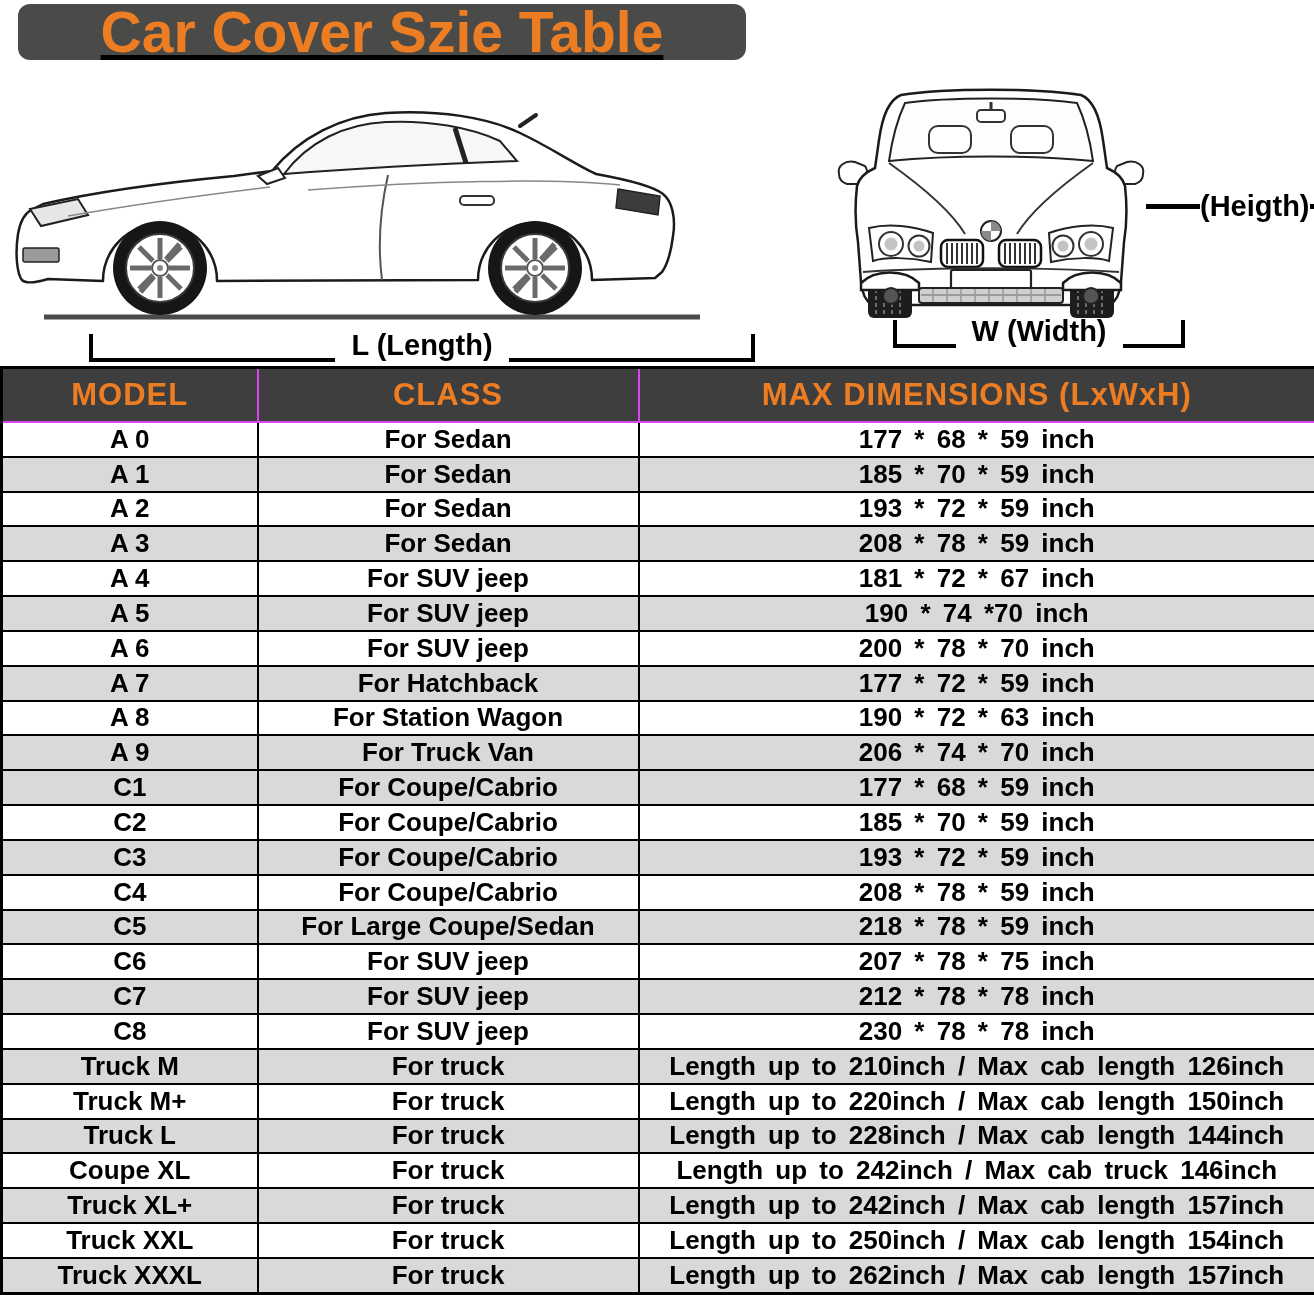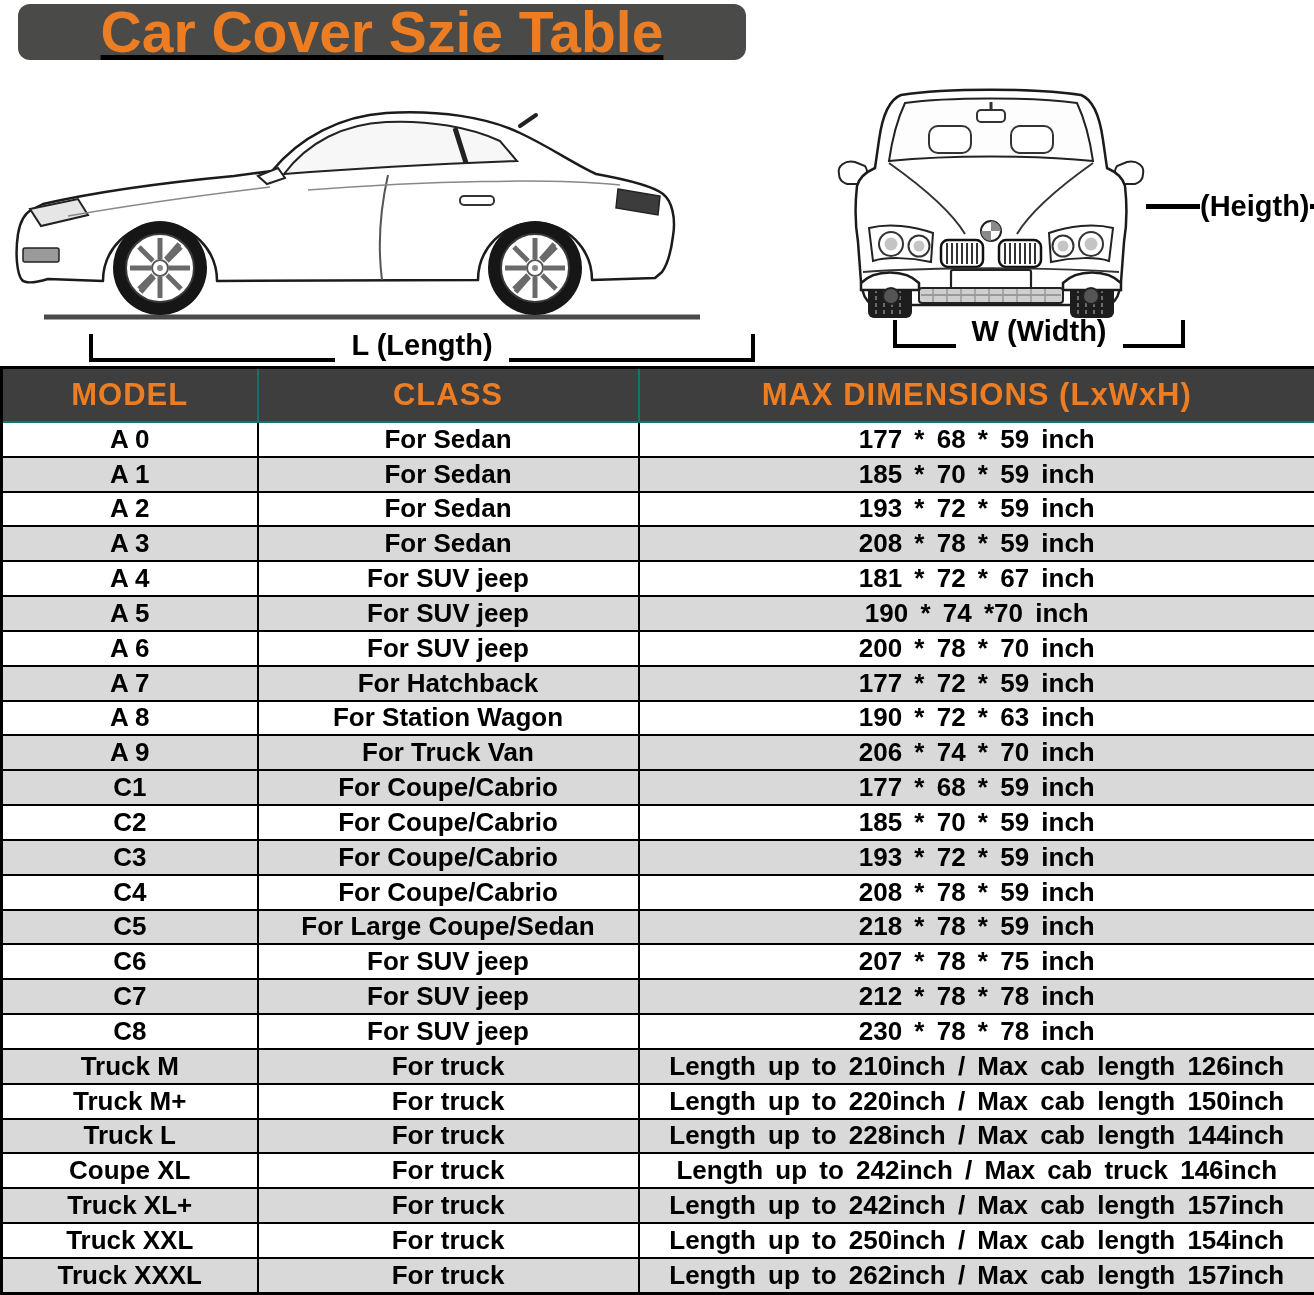--- a/index.html
+++ b/index.html
@@ -39,21 +39,21 @@
   .vdim .vseg{width:5px;flex:1 1 auto;background:#000;}
   .vdim .dim-label{margin:12px 0;font-size:29px;font-weight:bold;white-space:nowrap;}
   
   .size-table{
     position:absolute;left:0;top:366px;width:1314px;height:929px;
     border-collapse:collapse;table-layout:fixed;border:3px solid #000;
   }
   .size-table th{
     background:var(--header-bg);color:var(--accent);
     font-size:31px;font-weight:bold;letter-spacing:1px;
-    height:52px;border:2px solid #0f766e;text-align:center;padding:0;
+    height:52px;border:2px solid #d946ef;text-align:center;padding:0;
   }
   .size-table td{
     border:2px solid #000;font-size:26px;font-weight:bold;
     text-align:center;padding:0;line-height:1.05;white-space:nowrap;
   }
   .size-table td:nth-child(3){word-spacing:5px;}
   .size-table tbody tr.alt{background:var(--alt-row);}
 </style>
 </head>
 <body>

